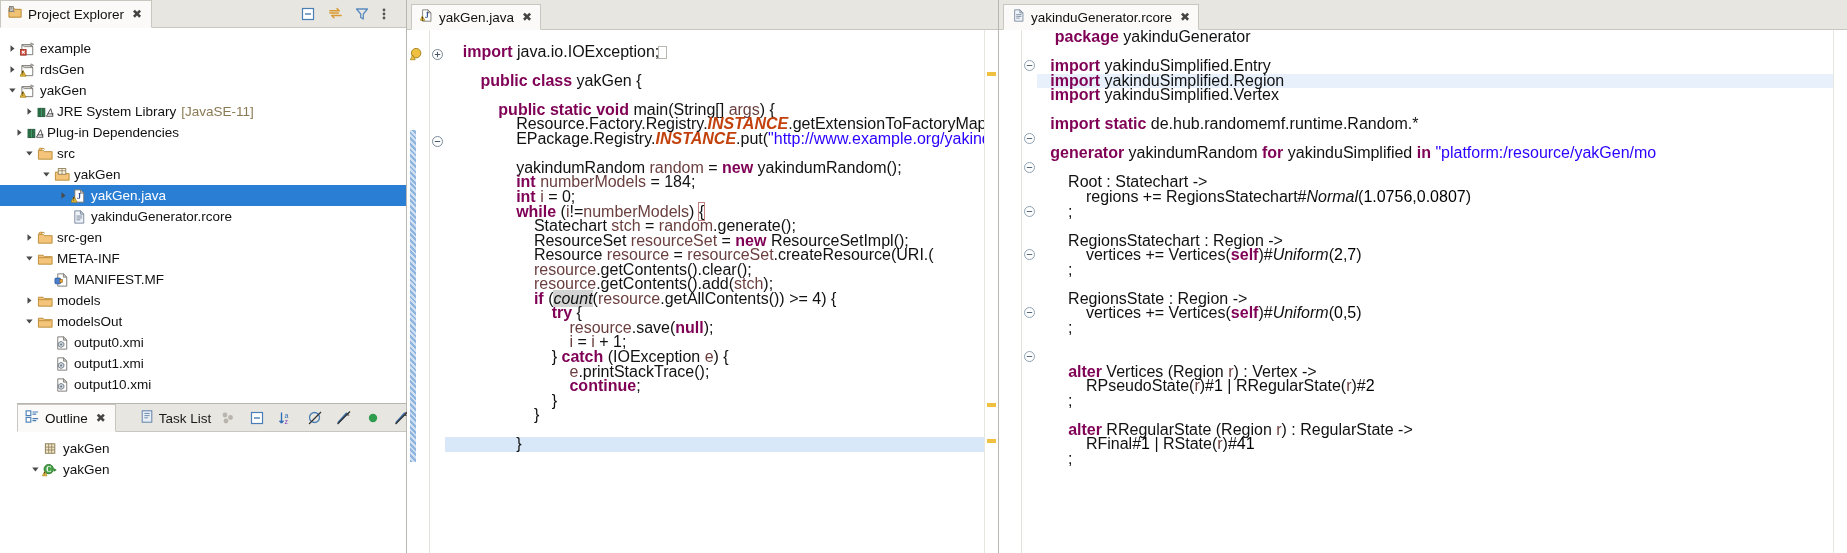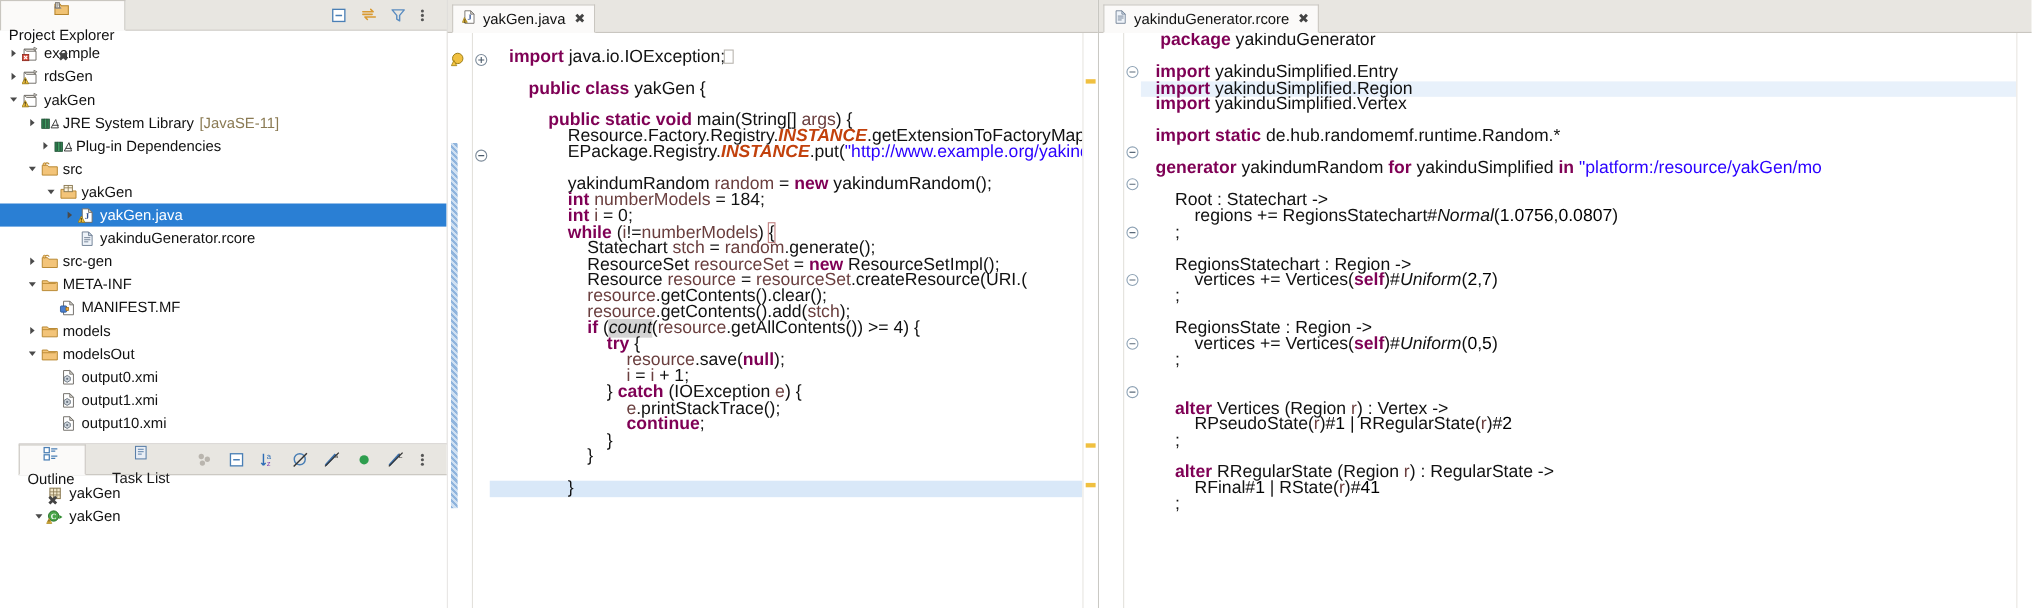--- a/index.html
+++ b/index.html
@@ -5,21 +5,21 @@
   * { box-sizing: border-box; margin:0; padding:0; }
   html,body { width:1847px; height:553px; overflow:hidden; background:#ffffff;
     font-family:"Liberation Sans", sans-serif; font-size:13.5px; color:#111; }
   .app { position:relative; width:1847px; height:553px; display:flex; }
 
   
   .tabbar { display:flex; align-items:center; height:28px; background:#e8e6e1; position:relative; }
   .tabbar:after{ content:""; position:absolute; left:0; right:0; bottom:0; height:1px; background:#c9c6c0; }
   .vtab { display:flex; align-items:center; gap:5px; height:28px; padding:0 9px 0 7px;
       background:#fbfaf9; border:1px solid #c9c6c0; border-bottom:1px solid #fbfaf9;
-      position:relative; z-index:2; font-size:13.5px; white-space:nowrap;flex-direction:column; }
+      position:relative; z-index:2; font-size:13.5px; white-space:nowrap; }
   .vtab.inactive { background:transparent; border:none; border-bottom:none; color:#1a1a1a; }
   .closex { font-size:12px; color:#444; margin-left:3px; }
   .tb-icons { margin-left:auto; display:flex; align-items:center; gap:11px; padding-right:9px; }
   .tb-icons .ic { width:16px; height:16px; display:block; }
 
   
   .left { width:407px; height:553px; display:flex; flex-direction:column;
       border-right:1px solid #b9b6b0; background:#fff; }
   .pe-body { flex:0 0 375px; position:relative; overflow:hidden; background:#fff;text-align:center; }
   .outline-wrap { flex:1; display:flex; flex-direction:column; border-top:1px solid #b9b6b0; background:#fff;margin-left:17px; }
@@ -181,21 +181,21 @@
               <svg width="17" height="16" viewBox="0 0 18 16">
                 <rect x="1" y="4" width="2.2" height="9" fill="#2e7d4f" stroke="#1c4c30" stroke-width=".7"></rect>
                 <rect x="3.6" y="4" width="2.2" height="9" fill="#3f9e63" stroke="#1c4c30" stroke-width=".7"></rect>
                 <rect x="6.2" y="4" width="2.2" height="9" fill="#2e7d4f" stroke="#1c4c30" stroke-width=".7"></rect>
                 <path d="M10 12.5L14.5 4.5 17 12.5z" fill="#fff" stroke="#333" stroke-width=".9"></path>
                 <path d="M11.5 10h6" stroke="#333" stroke-width=".9"></path>
               </svg>
             </span>
             <span class="tlabel">JRE System Library<span class="dim">[JavaSE-11]</span></span>
           </div>
-          <div class="trow" style="padding-left:35px">
+          <div class="trow" style="padding-left:13px">
             <span class="arrow">
               <svg width="9" height="9" viewBox="0 0 9 9">
                 <path d="M2.5 1.2l4 3.3-4 3.3z" fill="#4a4a4a"></path>
               </svg>
             </span>
             <span class="ticon">
               <svg width="17" height="16" viewBox="0 0 18 16">
                 <rect x="1" y="4" width="2.2" height="9" fill="#2e7d4f" stroke="#1c4c30" stroke-width=".7"></rect>
                 <rect x="3.6" y="4" width="2.2" height="9" fill="#3f9e63" stroke="#1c4c30" stroke-width=".7"></rect>
                 <rect x="6.2" y="4" width="2.2" height="9" fill="#2e7d4f" stroke="#1c4c30" stroke-width=".7"></rect>

